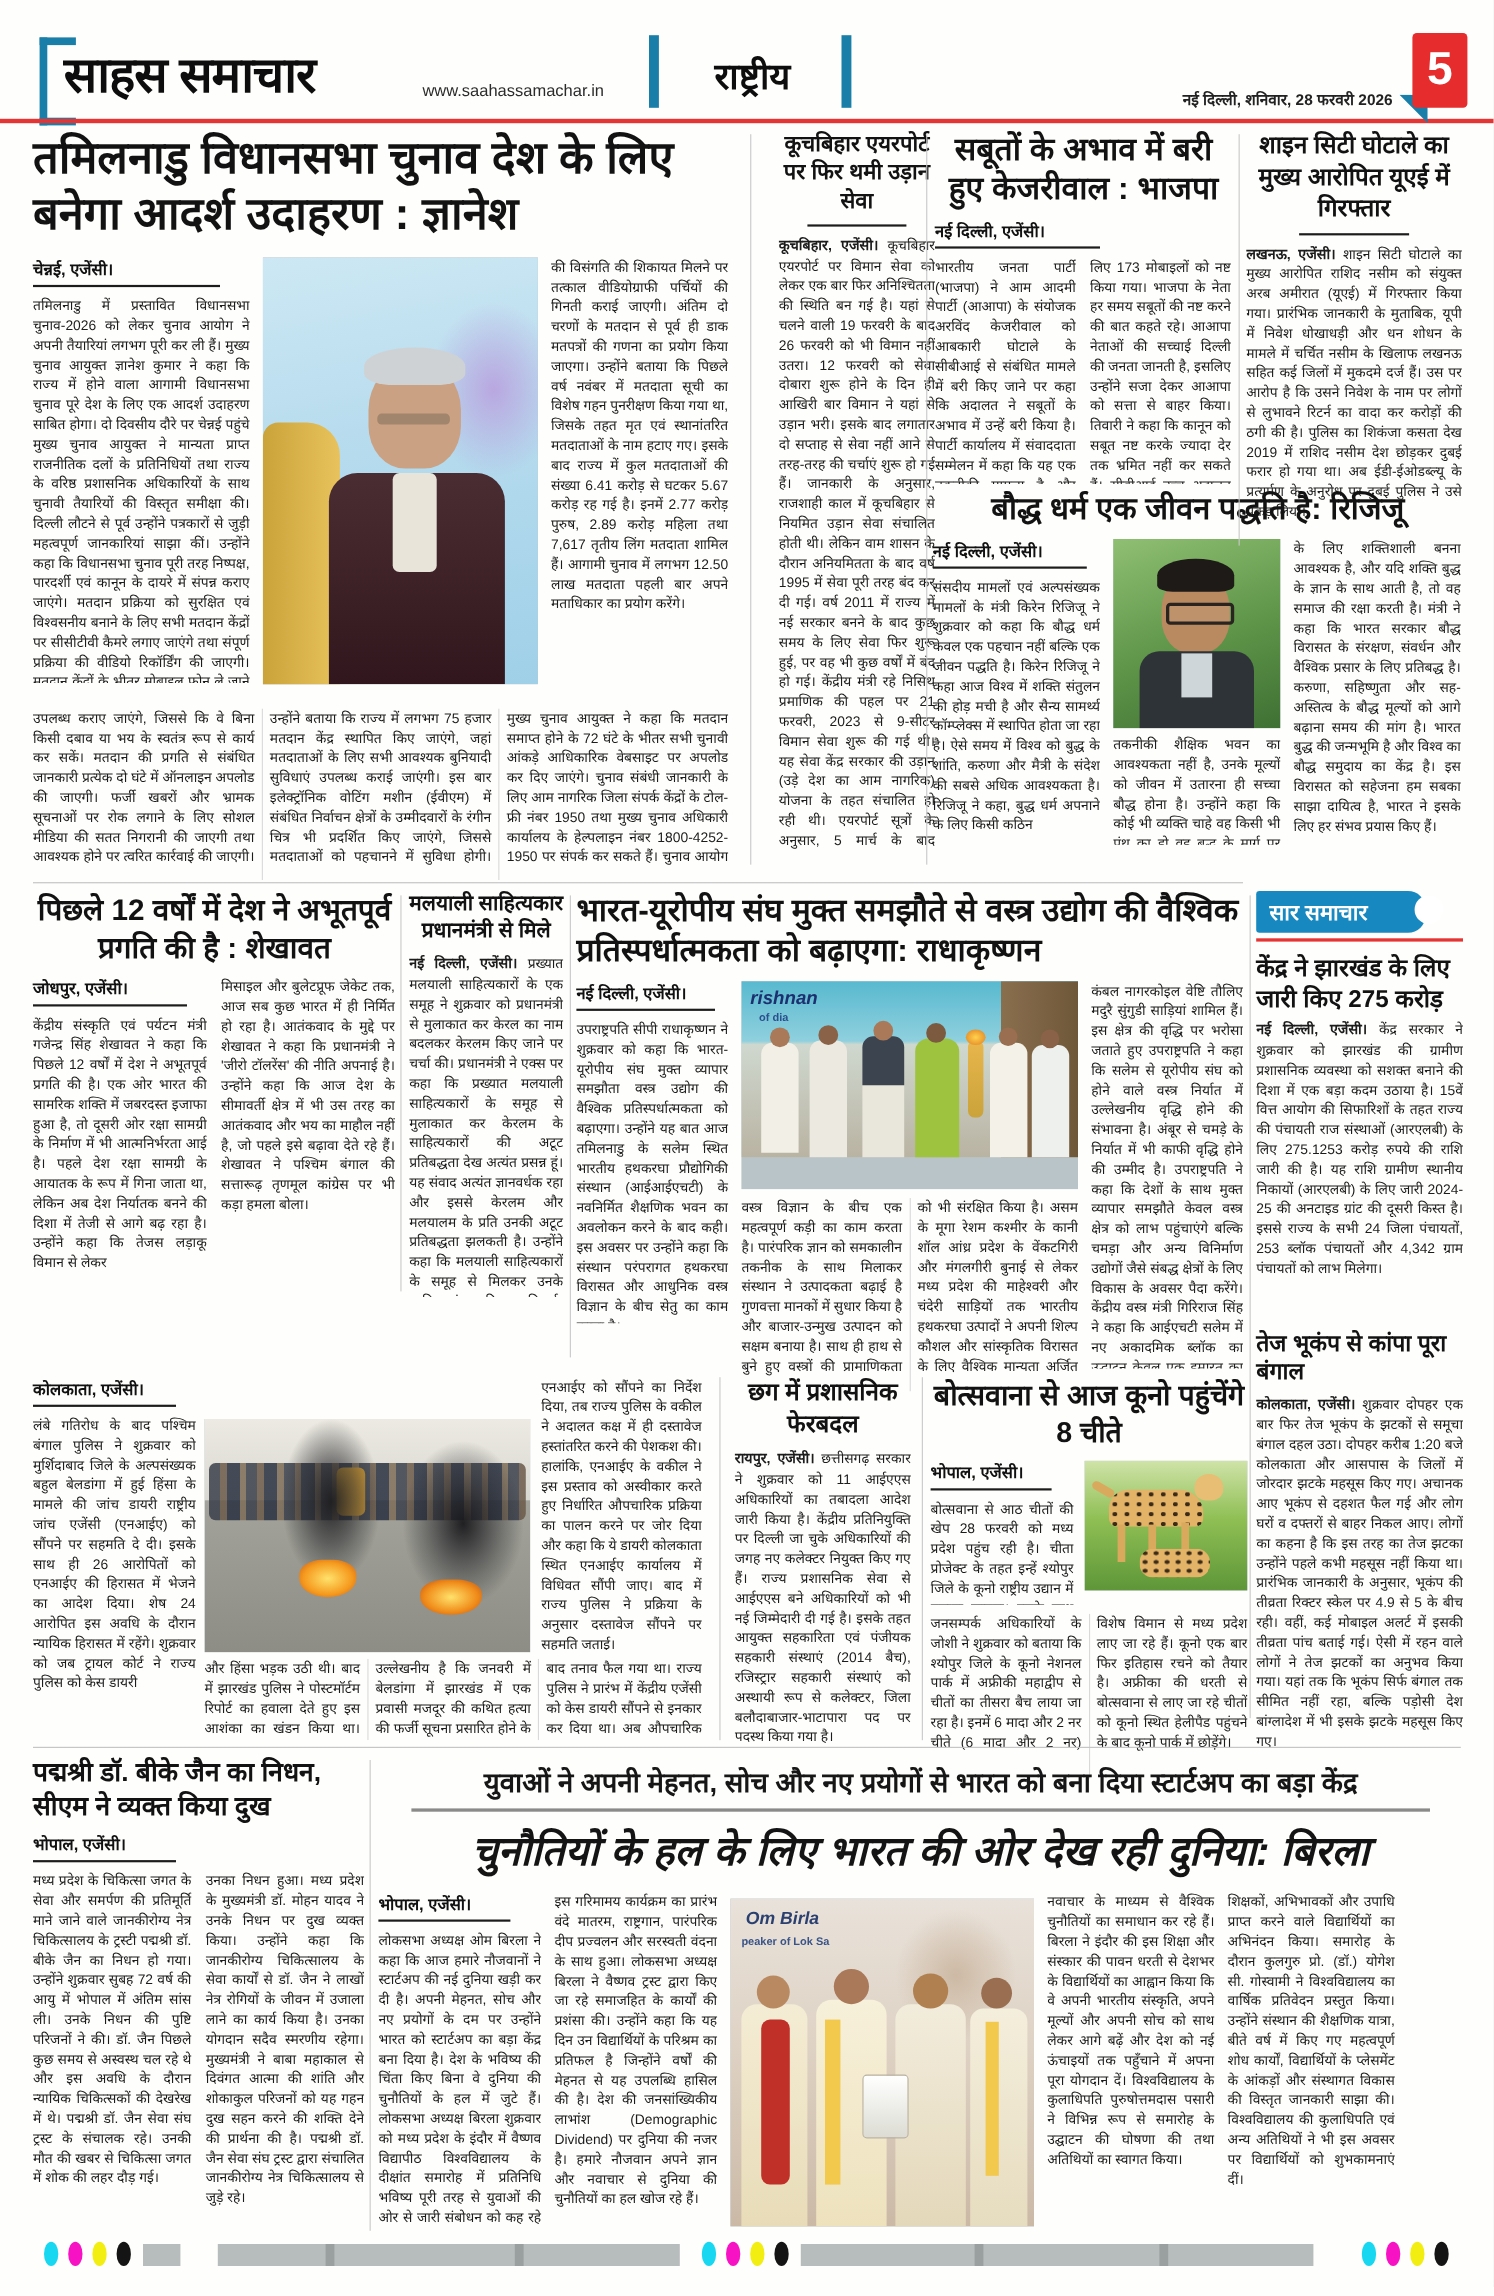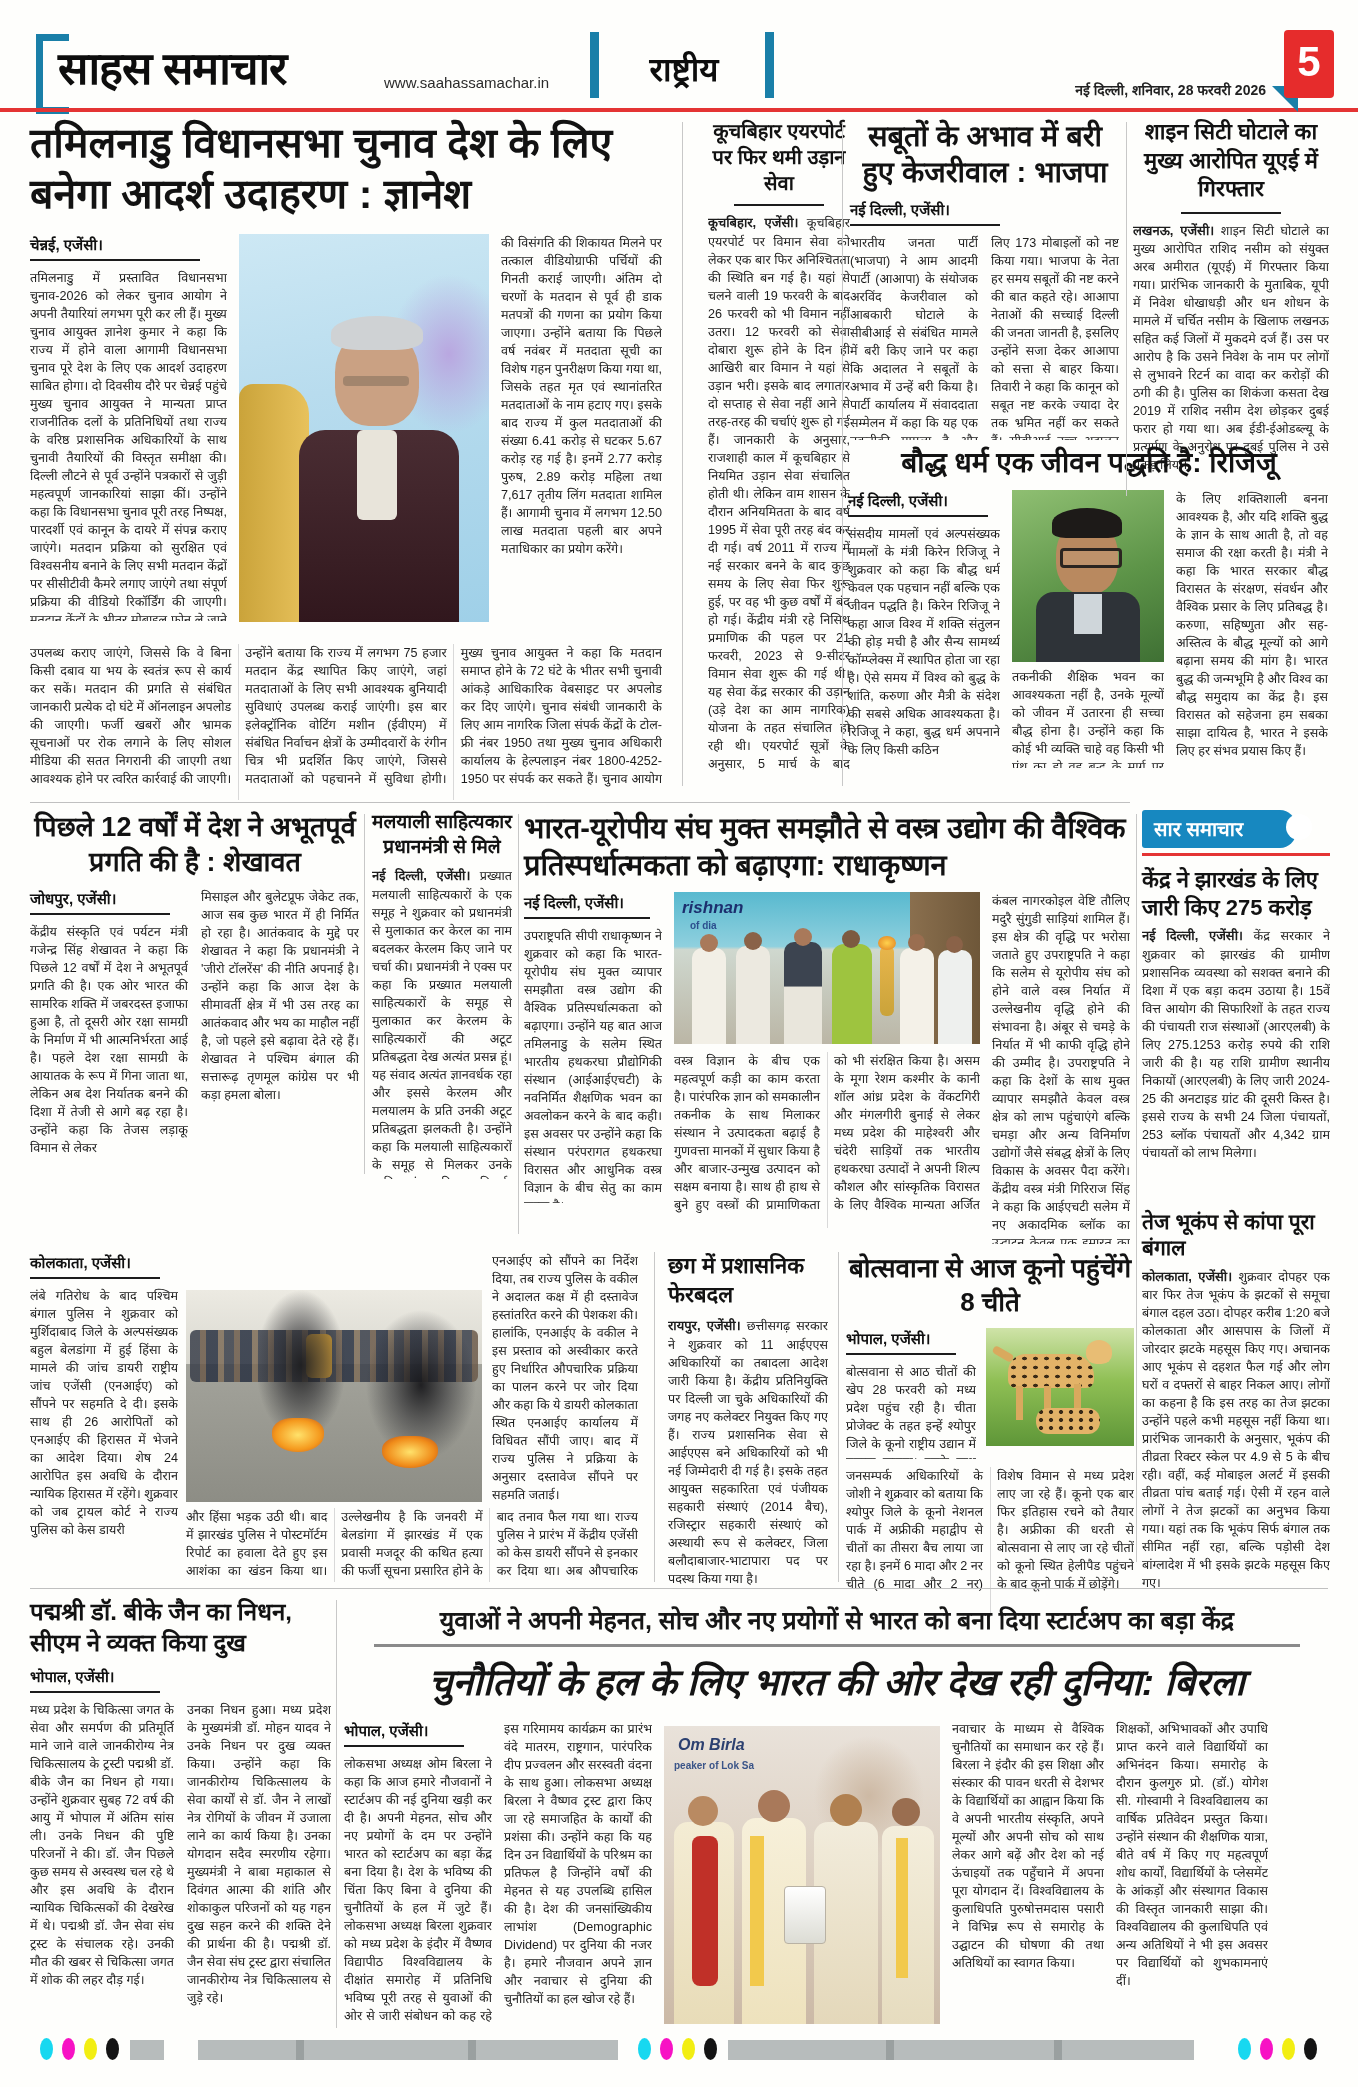--- a/index.html
+++ b/index.html
@@ -158,21 +158,21 @@
 
   <div class="abs" style="left:524px;top:810px;width:606px;">
     <div class="hx" style="font-size:29px;line-height:1.28;">भारत-यूरोपीय संघ मुक्त समझौते से वस्त्र उद्योग की वैश्विक प्रतिस्पर्धात्मकता को बढ़ाएगा: राधाकृष्णन</div>
     <div style="display:flex;gap:12px;margin-top:8px;">
       <div style="width:138px;">
         <div class="byline">नई दिल्ली, एजेंसी।</div>
         <div class="brule" style="width:126px;"></div>
         <div class="txt" style="height:276px;">उपराष्ट्रपति सीपी राधाकृष्णन ने शुक्रवार को कहा कि भारत-यूरोपीय संघ मुक्त व्यापार समझौता वस्त्र उद्योग की वैश्विक प्रतिस्पर्धात्मकता को बढ़ाएगा। उन्होंने यह बात आज तमिलनाडु के सलेम स्थित भारतीय हथकरघा प्रौद्योगिकी संस्थान (आईआईएचटी) के नवनिर्मित शैक्षणिक भवन का अवलोकन करने के बाद कही। इस अवसर पर उन्होंने कहा कि संस्थान परंपरागत हथकरघा विरासत और आधुनिक वस्त्र विज्ञान के बीच सेतु का काम करता है।</div>
       </div>
       <div style="width:306px;">
-        <div class="ph" style="position:relative;width:306px;height:152px;">
+        <div class="ph" style="position:relative;width:306px;height:189px;">
           <div style="left:0;top:0;width:306px;height:160px;background:linear-gradient(180deg,#58b9cf 0%,#8fd0de 34%,#cfd8cf 36%,#b9b3a2 100%);"></div>
           <div style="left:236px;top:0;width:70px;height:160px;background:linear-gradient(90deg,#8a6f4e,#6e5739);"></div>
           <div style="left:8px;top:6px;color:#1c2f6e;font-weight:700;font-size:17px;font-style:italic;">rishnan</div>
           <div style="left:16px;top:28px;color:#2c4f8e;font-weight:700;font-size:10px;">of  dia</div>
           <div style="left:18px;top:56px;width:34px;height:100px;background:#f2efe6;border-radius:10px 10px 0 0;"></div>
             <div style="left:26px;top:42px;width:18px;height:18px;background:#a9795a;border-radius:50%;"></div>
           <div style="left:62px;top:54px;width:34px;height:106px;background:#ece9e0;border-radius:10px 10px 0 0;"></div>
             <div style="left:70px;top:40px;width:18px;height:18px;background:#8a6248;border-radius:50%;"></div>
           <div style="left:110px;top:50px;width:38px;height:110px;background:linear-gradient(180deg,#3c4450 40%,#e9e6dc 41%);border-radius:10px 10px 0 0;"></div>
             <div style="left:120px;top:36px;width:18px;height:18px;background:#a9795a;border-radius:50%;"></div>
@@ -214,21 +214,21 @@
     <div style="left:120px;top:44px;width:26px;height:44px;background:#d8a33a;border-radius:6px;"></div>
     <div style="left:70px;top:0px;width:90px;height:150px;background:radial-gradient(closest-side,rgba(30,30,32,.95),rgba(40,40,44,.55),transparent);"></div>
     <div style="left:180px;top:20px;width:110px;height:150px;background:radial-gradient(closest-side,rgba(25,25,28,.95),rgba(35,35,40,.5),transparent);"></div>
     <div style="left:86px;top:128px;width:52px;height:34px;background:radial-gradient(#ffe26b,#f59a1e 60%,#c2541a);border-radius:40% 40% 50% 50%;"></div>
     <div style="left:196px;top:146px;width:56px;height:32px;background:radial-gradient(#ffe26b,#f08c1a 60%,#b84a16);border-radius:40% 40% 50% 50%;"></div>
   </div>
   <div class="txt cols3 abs" style="left:186px;top:1508px;width:452px;height:74px;">और हिंसा भड़क उठी थी। बाद में झारखंड पुलिस ने पोस्टमॉर्टम रिपोर्ट का हवाला देते हुए इस आशंका का खंडन किया था। उल्लेखनीय है कि जनवरी में बेलडांगा में झारखंड में एक प्रवासी मजदूर की कथित हत्या की फर्जी सूचना प्रसारित होने के बाद तनाव फैल गया था। राज्य पुलिस ने प्रारंभ में केंद्रीय एजेंसी को केस डायरी सौंपने से इनकार कर दिया था। अब औपचारिक रूप से जांच की कमान एनआईए के हाथों में आ गई है।</div>
   <div class="txt abs" style="left:492px;top:1252px;width:146px;height:248px;">एनआईए को सौंपने का निर्देश दिया, तब राज्य पुलिस के वकील ने अदालत कक्ष में ही दस्तावेज हस्तांतरित करने की पेशकश की। हालांकि, एनआईए के वकील ने इस प्रस्ताव को अस्वीकार करते हुए निर्धारित औपचारिक प्रक्रिया का पालन करने पर जोर दिया और कहा कि ये डायरी कोलकाता स्थित एनआईए कार्यालय में विधिवत सौंपी जाए। बाद में राज्य पुलिस ने प्रक्रिया के अनुसार दस्तावेज सौंपने पर सहमति जताई।</div>
 
   <div class="abs" style="left:668px;top:1252px;width:160px;">
-    <div class="hx" style="font-size:22px;line-height:1.3;text-align:left;">छग में प्रशासनिक फेरबदल</div>
+    <div class="hx" style="font-size:22px;line-height:1.3;text-align:center;">छग में प्रशासनिक फेरबदल</div>
     <p class="txt" style="margin:8px 0 0 0;height:282px;"><b>रायपुर, एजेंसी।</b> <span>छत्तीसगढ़ सरकार ने शुक्रवार को 11 आईएएस अधिकारियों का तबादला आदेश जारी किया है। केंद्रीय प्रतिनियुक्ति पर दिल्ली जा चुके अधिकारियों की जगह नए कलेक्टर नियुक्त किए गए हैं। राज्य प्रशासनिक सेवा से आईएएस बने अधिकारियों को भी नई जिम्मेदारी दी गई है। इसके तहत आयुक्त सहकारिता एवं पंजीयक सहकारी संस्थाएं (2014 बैच), रजिस्ट्रार सहकारी संस्थाएं को अस्थायी रूप से कलेक्टर, जिला बलौदाबाजार-भाटापारा पद पर पदस्थ किया गया है।</span></p>
   </div>
 
   <div class="abs" style="left:846px;top:1252px;width:288px;">
     <div class="hx" style="font-size:26px;line-height:1.3;text-align:center;">बोत्सवाना से आज कूनो पहुंचेंगे 8 चीते</div>
     <div style="display:flex;gap:10px;margin-top:8px;">
       <div style="width:130px;">
         <div class="byline">भोपाल, एजेंसी।</div>
         <div class="brule" style="width:110px;"></div>
         <div class="txt" style="height:96px;">बोत्सवाना से आठ चीतों की खेप 28 फरवरी को मध्य प्रदेश पहुंच रही है। चीता प्रोजेक्ट के तहत इन्हें श्योपुर जिले के कूनो राष्ट्रीय उद्यान में बसाया जाएगा। इसके साथ ही भारत में चीतों की संख्या 39 से बढ़कर 47 हो जाएगी। इसे लेकर कूनो में तैयारियां पूरी हो चुकी हैं।</div>

